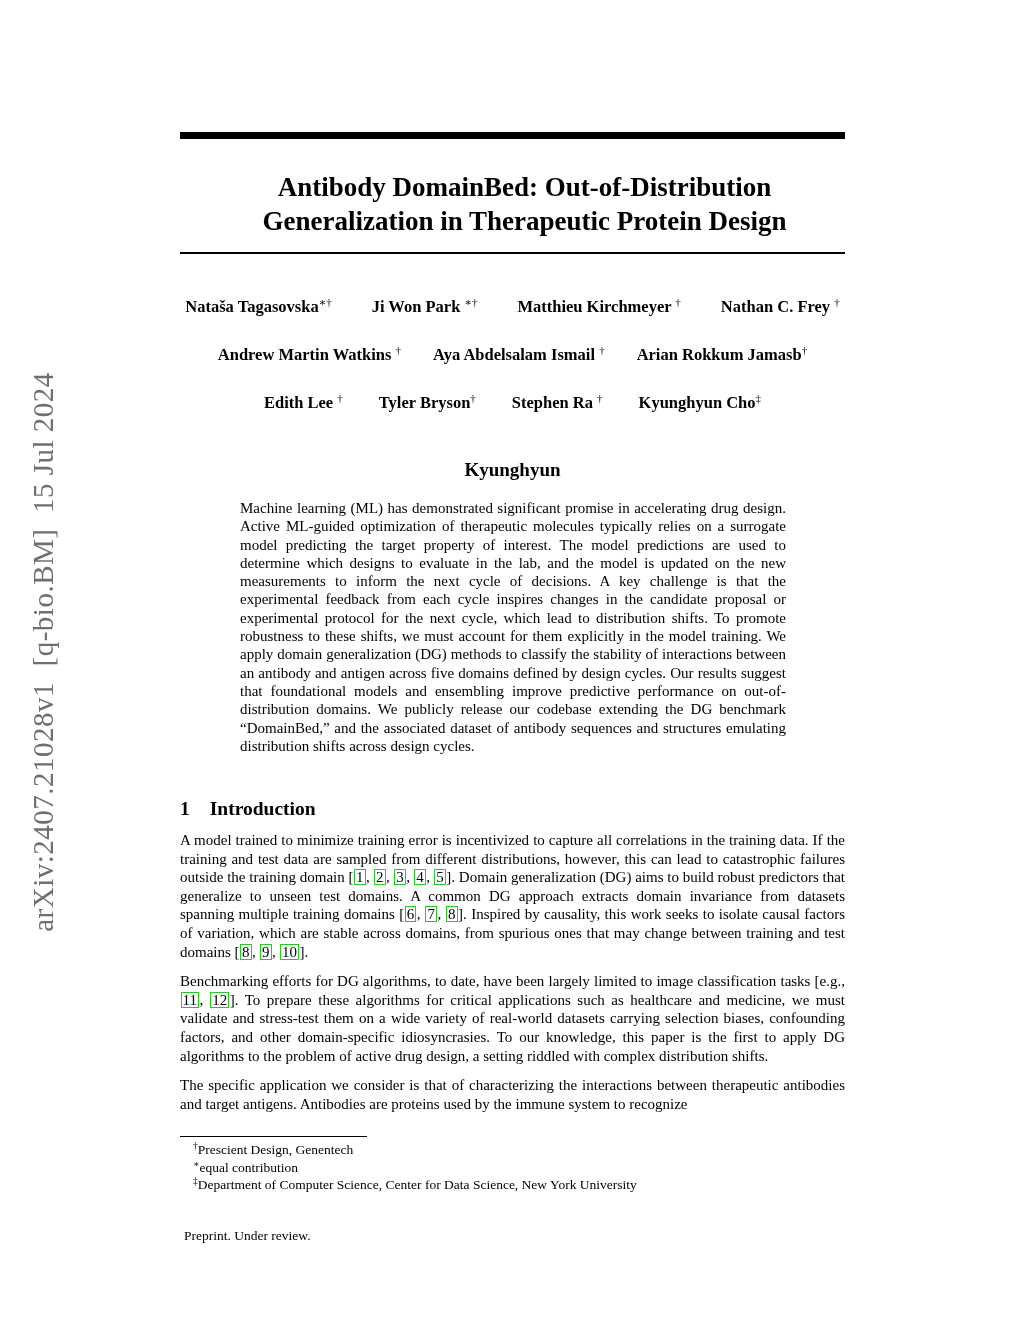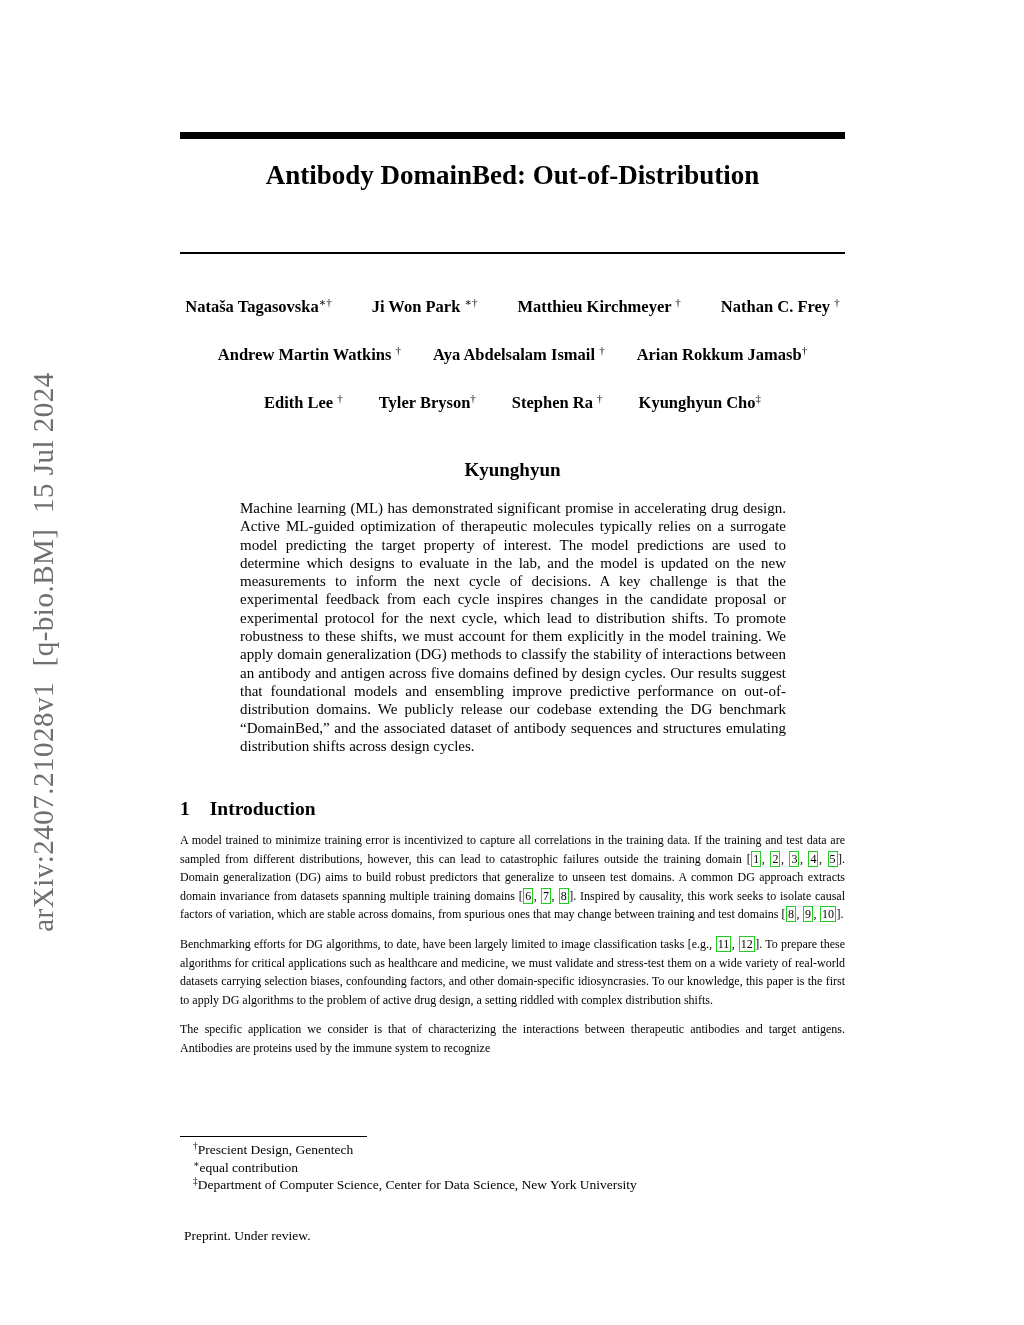--- a/index.html
+++ b/index.html
@@ -12,21 +12,21 @@
   .watermark{
     position:absolute;left:43px;top:652px;
     transform:translate(-50%,-50%) rotate(-90deg);
     transform-origin:center;
     white-space:pre;font-size:29px;letter-spacing:0.5px;
     color:var(--watermark-color,#6f6f6f);
   }
   .content{position:absolute;left:180px;top:0;width:665px;}
   .rule-thick{position:absolute;top:132px;left:0;width:665px;height:7px;background:#000;}
   .title{
-    position:absolute;top:158px;left:0;width:665px;margin:0;
+    position:absolute;top:158px;left:0;width:665px;margin:12px;
     text-align:center;font-size:27px;line-height:34px;font-weight:700;
   }
   .rule-thin{position:absolute;top:252px;left:0;width:665px;height:2px;background:#000;}
   .authors{position:absolute;top:297px;left:0;width:665px;}
   .author-row{
     display:flex;justify-content:center;gap:40px;
     font-weight:700;font-size:16.5px;line-height:20px;margin:0 0 28px 0;
     white-space:nowrap;
   }
   .author-row:nth-child(2){gap:32px;justify-content:center;}
@@ -39,21 +39,21 @@
   .abstract-body{
     position:absolute;top:499px;left:60px;width:546px;margin:0;
     text-align:justify;font-size:15px;line-height:18.3px;
   }
   .section-heading{
     position:absolute;top:798px;left:0;margin:0;
     font-size:19.5px;font-weight:700;text-align:center;
   }
   .sec-num{display:inline-block;margin-right:20px;}
   .intro-paragraphs{position:absolute;top:831px;left:0;width:665px;}
-  .body-par{margin:0 0 11px 0;text-align:justify;font-size:12px;line-height:18.6px;}
+  .body-par{margin:0 0 11px 0;text-align:justify;font-size:15px;line-height:18.6px;}
   .cite{
     border:1.5px solid var(--cite-color,#22cc22);
     padding:0 1px;margin:0 0.5px;line-height:14px;display:inline-block;
   }
   .footnote-rule{position:absolute;top:1136px;left:0;width:187px;height:1px;background:#000;}
   .footnotes{position:absolute;top:1141px;left:0;width:665px;font-size:13.5px;line-height:17.5px;}
   .footnote{padding-left:13px;text-indent:0;}
   .fn-marker{font-size:9.5px;line-height:0;}
   .preprint{position:absolute;top:1224px;left:0;margin:4px;font-size:13.5px;}
 </style>
@@ -61,21 +61,21 @@
 <body>
 
 <div class="page">
 
   <div class="watermark">arXiv:2407.21028v1  [q-bio.BM]  15 Jul 2024</div>
 
   <div class="content">
 
     <div class="rule-thick"></div>
 
-    <h1 class="title"><span>Antibody DomainBed: Out-of-Distribution</span><br></h1>
+    <h1 class="title"><span>Antibody DomainBed: Out-of-Distribution</span><br><span>Generalization in Therapeutic Protein Design</span></h1>
 
     <div class="rule-thin"></div>
 
     <div class="authors">
         <div class="author-row">
           <span class="author">Nataša Tagasovska<sup class="author-sup">∗†</sup></span>
           <span class="author">Ji Won Park <sup class="author-sup">∗†</sup></span>
           <span class="author">Matthieu Kirchmeyer <sup class="author-sup">†</sup></span>
           <span class="author">Nathan C. Frey <sup class="author-sup">†</sup></span>
         </div>

